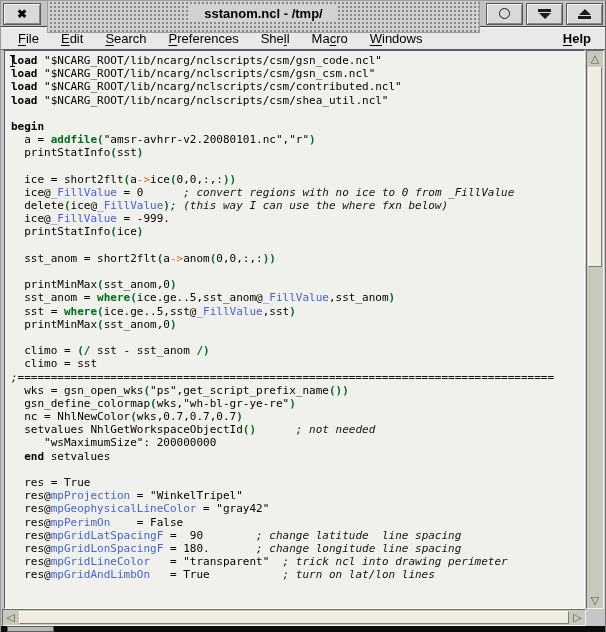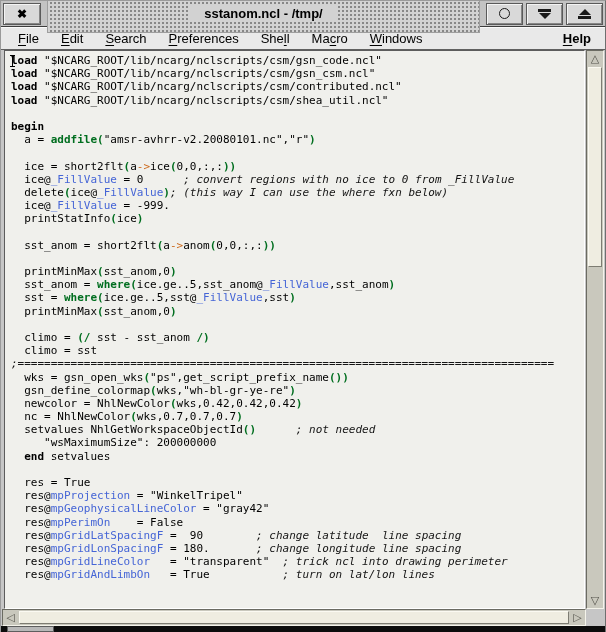--- a/index.html
+++ b/index.html
@@ -150,40 +150,40 @@
   <div class="main">
     <div class="textarea">
       <div>
           <div class="line"><span class="s-k">load</span><span> "$NCARG_ROOT/lib/ncarg/nclscripts/csm/gsn_code.ncl"</span></div>
           <div class="line"><span class="s-k">load</span><span> "$NCARG_ROOT/lib/ncarg/nclscripts/csm/gsn_csm.ncl"</span></div>
           <div class="line"><span class="s-k">load</span><span> "$NCARG_ROOT/lib/ncarg/nclscripts/csm/contributed.ncl"</span></div>
           <div class="line"><span class="s-k">load</span><span> "$NCARG_ROOT/lib/ncarg/nclscripts/csm/shea_util.ncl"</span></div>
           <div class="line">&nbsp;</div>
           <div class="line"><span class="s-k">begin</span></div>
           <div class="line"><span>  a = </span><span class="s-g">addfile(</span><span>"amsr-avhrr-v2.20080101.nc","r"</span><span class="s-g">)</span></div>
+          <div class="line"><span>  printStatInfo</span><span class="s-g">(</span><span>sst</span><span class="s-g">)</span></div>
           <div class="line">&nbsp;</div>
           <div class="line"><span>  ice = short2flt</span><span class="s-g">(</span><span>a</span><span class="s-o">-&gt;</span><span>ice</span><span class="s-g">(</span><span>0,0,:,:</span><span class="s-g">))</span></div>
           <div class="line"><span>  ice@</span><span class="s-a">_FillValue</span><span> = 0      </span><span class="s-c">; convert regions with no ice to 0 from _FillValue</span></div>
           <div class="line"><span>  delete</span><span class="s-g">(</span><span>ice@</span><span class="s-a">_FillValue</span><span class="s-g">)</span><span class="s-c">; (this way I can use the where fxn below)</span></div>
           <div class="line"><span>  ice@</span><span class="s-a">_FillValue</span><span> = -999.</span></div>
           <div class="line"><span>  printStatInfo</span><span class="s-g">(</span><span>ice</span><span class="s-g">)</span></div>
           <div class="line">&nbsp;</div>
           <div class="line"><span>  sst_anom = short2flt</span><span class="s-g">(</span><span>a</span><span class="s-o">-&gt;</span><span>anom</span><span class="s-g">(</span><span>0,0,:,:</span><span class="s-g">))</span></div>
           <div class="line">&nbsp;</div>
           <div class="line"><span>  printMinMax</span><span class="s-g">(</span><span>sst_anom,0</span><span class="s-g">)</span></div>
           <div class="line"><span>  sst_anom = </span><span class="s-g">where(</span><span>ice.ge..5,sst_anom@</span><span class="s-a">_FillValue</span><span>,sst_anom</span><span class="s-g">)</span></div>
           <div class="line"><span>  sst = </span><span class="s-g">where(</span><span>ice.ge..5,sst@</span><span class="s-a">_FillValue</span><span>,sst</span><span class="s-g">)</span></div>
           <div class="line"><span>  printMinMax</span><span class="s-g">(</span><span>sst_anom,0</span><span class="s-g">)</span></div>
           <div class="line">&nbsp;</div>
           <div class="line"><span>  climo = </span><span class="s-g">(/</span><span> sst - sst_anom </span><span class="s-g">/)</span></div>
           <div class="line"><span>  climo = sst</span></div>
           <div class="line"><span class="s-c">;=================================================================================</span></div>
           <div class="line"><span>  wks = gsn_open_wks</span><span class="s-g">(</span><span>"ps",get_script_prefix_name</span><span class="s-g">())</span></div>
           <div class="line"><span>  gsn_define_colormap</span><span class="s-g">(</span><span>wks,"wh-bl-gr-ye-re"</span><span class="s-g">)</span></div>
-          <div class="line"><span>  newcolor = NhlNewColor</span><span class="s-g">(</span><span>wks,0.42,0.42,0.42</span><span class="s-g">)</span></div>
           <div class="line"><span>  nc = NhlNewColor</span><span class="s-g">(</span><span>wks,0.7,0.7,0.7</span><span class="s-g">)</span></div>
           <div class="line"><span>  setvalues NhlGetWorkspaceObjectId</span><span class="s-g">()</span><span>      </span><span class="s-c">; not needed</span></div>
           <div class="line"><span>     "wsMaximumSize": 200000000</span></div>
           <div class="line"><span>  </span><span class="s-k">end</span><span> setvalues</span></div>
           <div class="line">&nbsp;</div>
           <div class="line"><span>  res = True</span></div>
           <div class="line"><span>  res@</span><span class="s-a">mpProjection</span><span> = "WinkelTripel"</span></div>
           <div class="line"><span>  res@</span><span class="s-a">mpGeophysicalLineColor</span><span> = "gray42"</span></div>
           <div class="line"><span>  res@</span><span class="s-a">mpPerimOn</span><span>    = False</span></div>
           <div class="line"><span>  res@</span><span class="s-a">mpGridLatSpacingF</span><span> =  90        </span><span class="s-c">; change latitude  line spacing</span></div>

